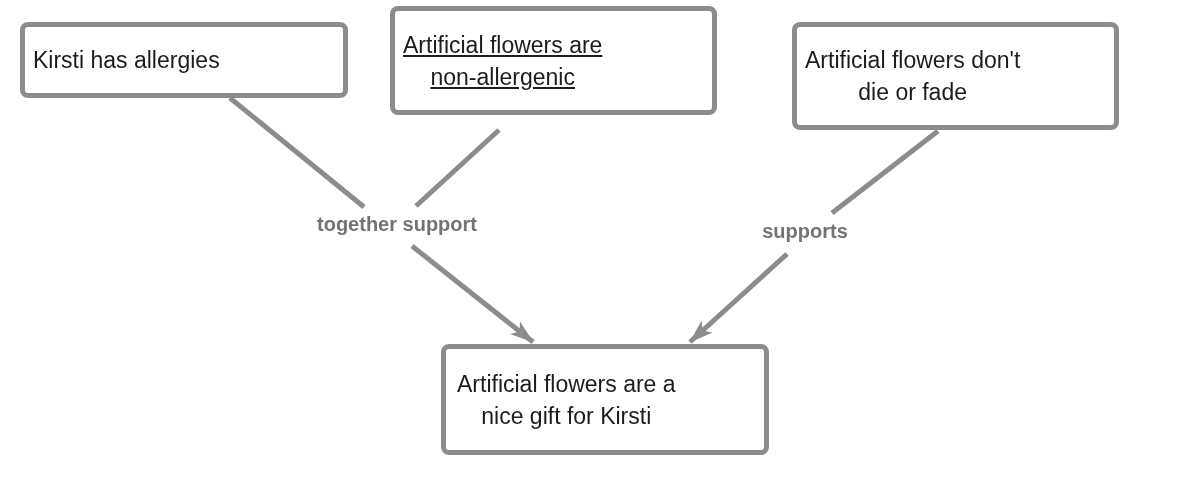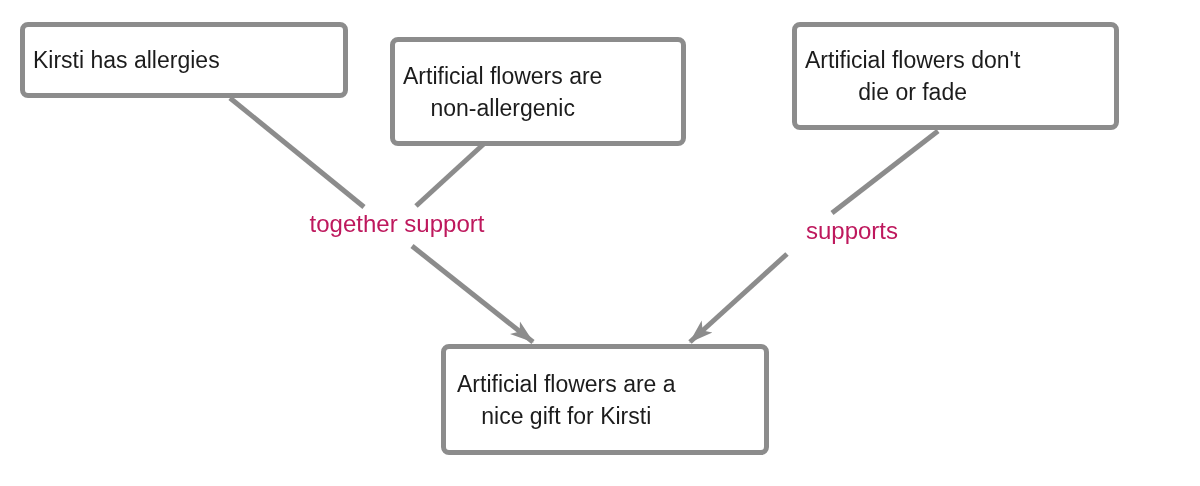--- a/index.html
+++ b/index.html
@@ -32,35 +32,36 @@
     align-items: center;
     justify-content: flex-start;
     text-align: center;
     color: #1c1c1c;
     font-size: 23px;
     line-height: 32px;
     white-space: pre-line;
     padding: 0 8px;
   }
   .box-premise1 { left: 20px;  top: 22px;  width: 328px; height: 76px;  }
-  .box-premise2 { left: 390px; top: 37px;  width: 296px; height: 109px; }
+  .box-premise2 { left: 390px; top: 6px;  width: 327px; height: 109px; text-decoration: underline; }
   .box-premise3 { left: 792px; top: 22px;  width: 327px; height: 108px; }
   .box-conclusion { left: 441px; top: 344px; width: 328px; height: 111px; padding-left: 11px; }
   .edge-label {
     position: absolute;
     transform: translate(-50%, -50%);
-    color: #be185d;
-    font-size: 24px;
+    color: #737373;
+    font-size: 20px;
     line-height: 22px;
     white-space: nowrap;
     background: #ffffff;
     padding: 0 4px;
+    font-weight: bold;
   }
   .label-together { left: 397px; top: 224px; }
-  .label-supports { left: 805px; top: 231px; margin-left: 47px; }
+  .label-supports { left: 805px; top: 231px; }
 </style>
 </head>
 <body>
 
 <div class="canvas">
 
   <svg class="connector-layer" width="1200" height="486" viewBox="0 0 1200 486" xmlns="http://www.w3.org/2000/svg">
     <defs>
       <marker id="arrowhead" markerUnits="userSpaceOnUse" markerWidth="28" markerHeight="22" refX="23" refY="9" orient="auto">
         <path d="M0,1 L24,9 L0,17 L6,9 Z" fill="#8c8c8c"></path>

